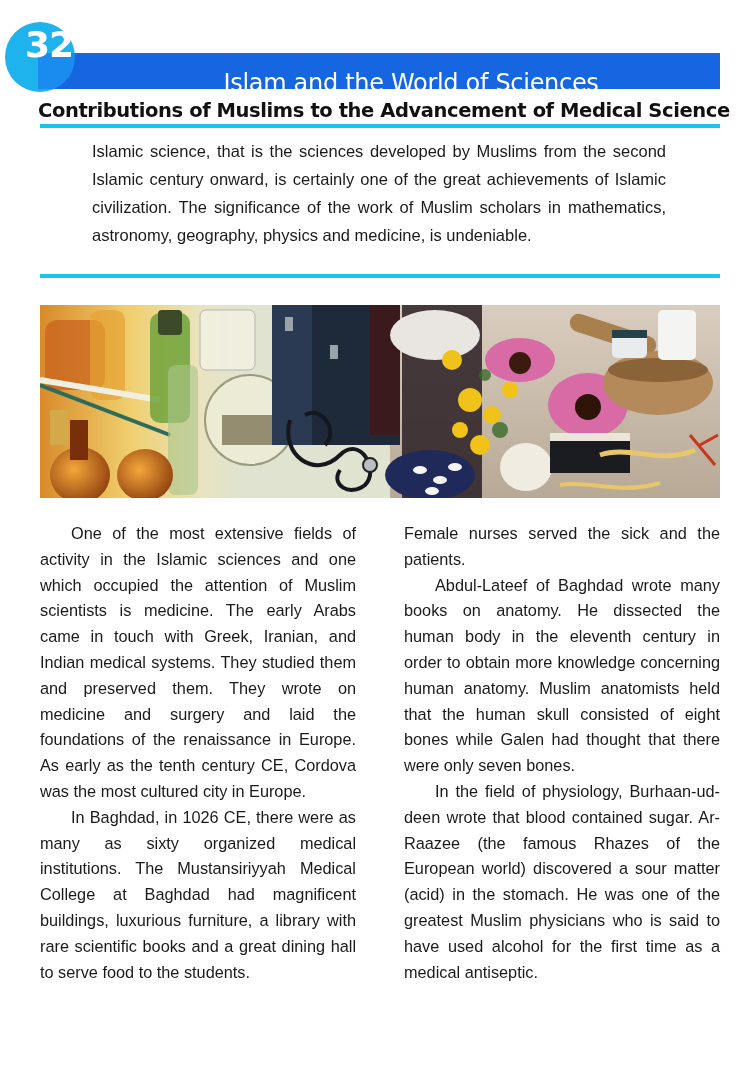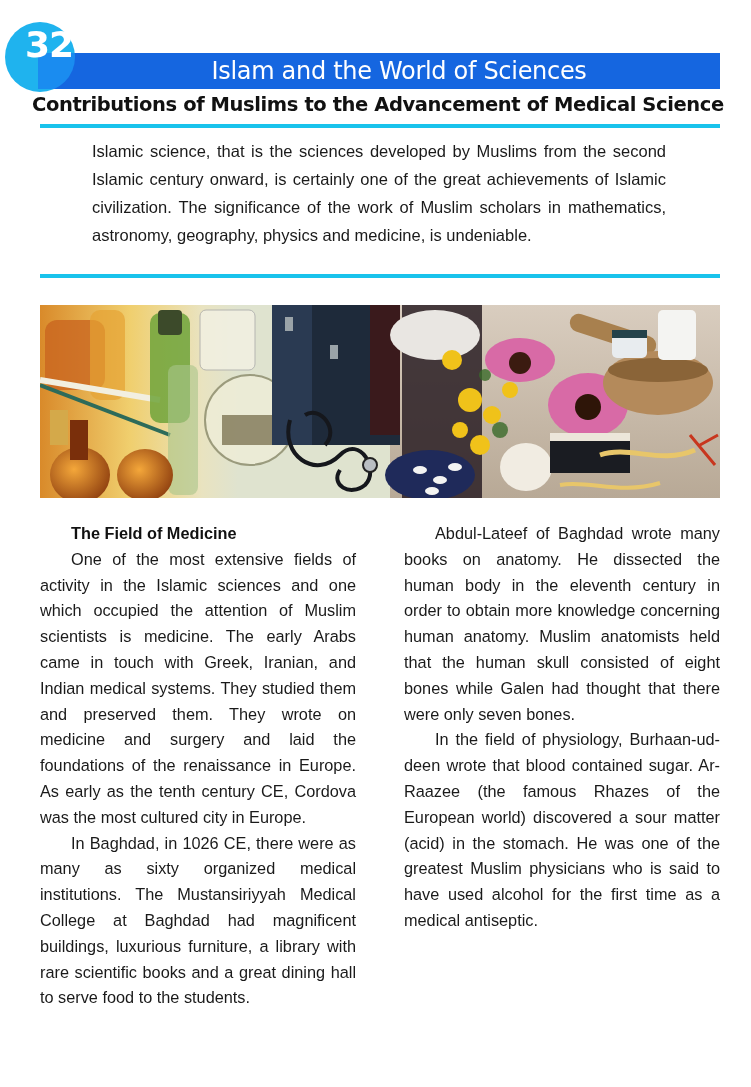--- a/index.html
+++ b/index.html
@@ -56,22 +56,22 @@
   .col p.noindent { text-indent: 0; }
   .col h3 { margin: 0; font-size: 16.3px; font-weight: bold; padding-left: 31px; line-height: 25.8px; color: #111; }
 </style>
 </head>
 <body>
 
 <div class="chapter-circle"></div>
 <div class="banner"></div>
 <div class="banner-overlap"></div>
 <div class="chapter-num">32</div>
-<h1 class="banner-title" style="margin:0">Islam and the World of Sciences</h1>
-<h2 class="subtitle" style="margin:0">Contributions of Muslims to the Advancement of Medical Science</h2>
+<h1 class="banner-title" style="margin:12px">Islam and the World of Sciences</h1>
+<h2 class="subtitle" style="margin:6px">Contributions of Muslims to the Advancement of Medical Science</h2>
 <div class="rule r1"></div>
 
 <p class="intro" style="margin:0">Islamic science, that is the sciences developed by Muslims from the second Islamic century onward, is certainly one of the great achievements of Islamic civilization. The significance of the work of Muslim scholars in mathematics, astronomy, geography, physics and medicine, is undeniable.</p>
 <div class="rule r2"></div>
 
 <div class="photo">
   <svg width="680" height="193" viewBox="0 0 680 193" xmlns="http://www.w3.org/2000/svg">
     <defs>
       <linearGradient id="gL" x1="0" y1="0" x2="1" y2="0">
         <stop offset="0" stop-color="#d98a2a"></stop>
@@ -152,21 +152,21 @@
     <rect x="572" y="25" width="35" height="28" rx="5" fill="#e8ecef"></rect>
     <rect x="572" y="25" width="35" height="8" fill="#24424a"></rect>
     <rect x="618" y="5" width="38" height="50" rx="5" fill="#f4f4f2"></rect>
     <path d="M560 150 C 590 140, 620 160, 655 145" fill="none" stroke="#e8c66a" stroke-width="5"></path>
     <path d="M520 180 C 550 175, 580 190, 620 178" fill="none" stroke="#e8c66a" stroke-width="4"></path>
     <path d="M650 130 L 675 160 M 660 140 L 678 130" stroke="#c8361e" stroke-width="3"></path>
   </svg>
 </div>
 
 <div class="col left">
-  <h3>The Field of Medicine</h3>
   <p>One of the most extensive fields of activity in the Islamic sciences and one which occupied the attention of Muslim scientists is medicine. The early Arabs came in touch with Greek, Iranian, and Indian medical systems. They studied them and preserved them. They wrote on medicine and surgery and laid the foundations of the renaissance in Europe. As early as the tenth century CE, Cordova was the most cultured city in Europe.</p>
   <p>In Baghdad, in 1026 CE, there were as many as sixty organized medical institutions. The Mustansiriyyah Medical College at Baghdad had magnificent buildings, luxurious furniture, a library with rare scientific books and a great dining hall to serve food to the students.</p>
 </div>
 
 <div class="col right">
+  <p class="noindent">Female nurses served the sick and the patients.</p>
   <p>Abdul-Lateef of Baghdad wrote many books on anatomy. He dissected the human body in the eleventh century in order to obtain more knowledge concerning human anatomy. Muslim anatomists held that the human skull consisted of eight bones while Galen had thought that there were only seven bones.</p>
   <p>In the field of physiology, Burhaan-ud-deen wrote that blood contained sugar. Ar-Raazee (the famous Rhazes of the European world) discovered a sour matter (acid) in the stomach. He was one of the greatest Muslim physicians who is said to have used alcohol for the first time as a medical antiseptic.</p>
 </div>
 
 </body></html>

